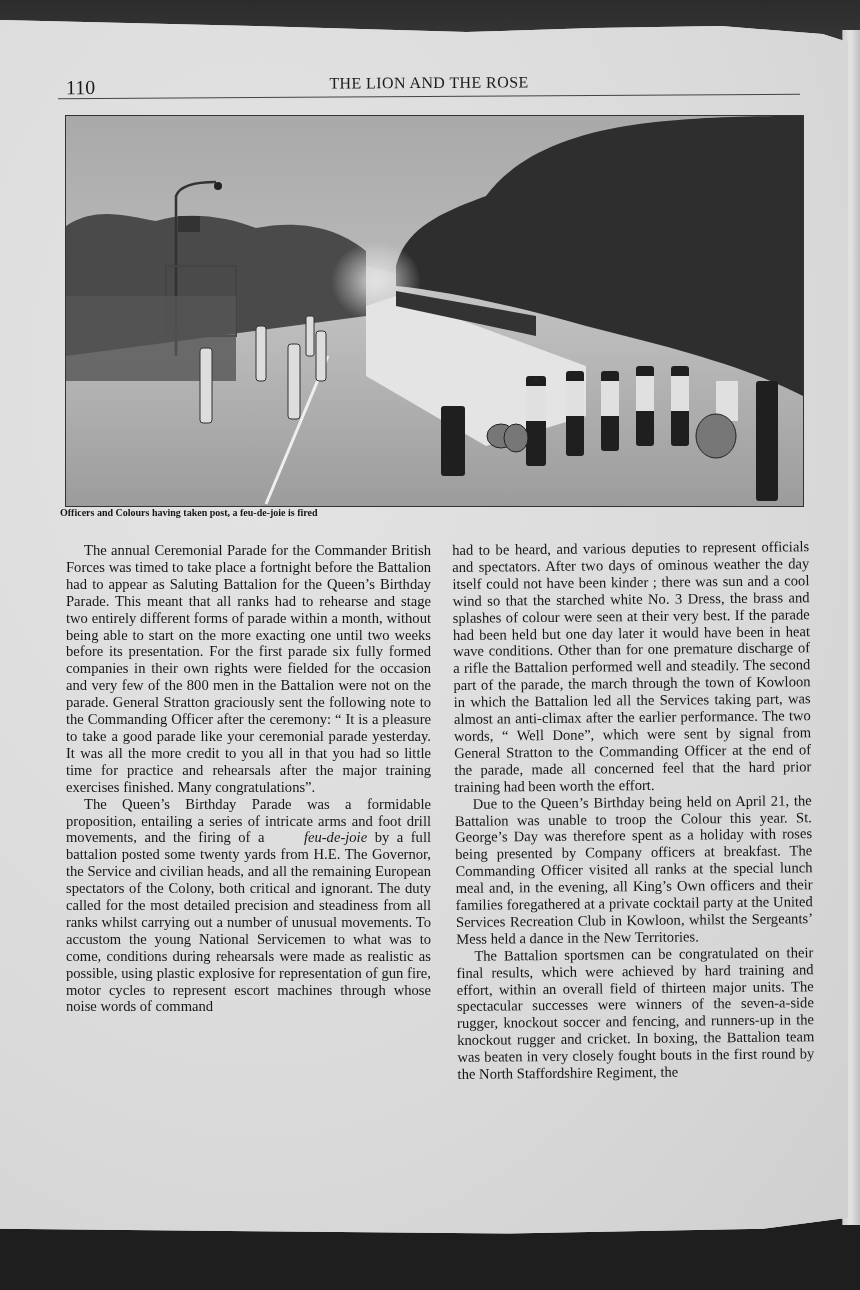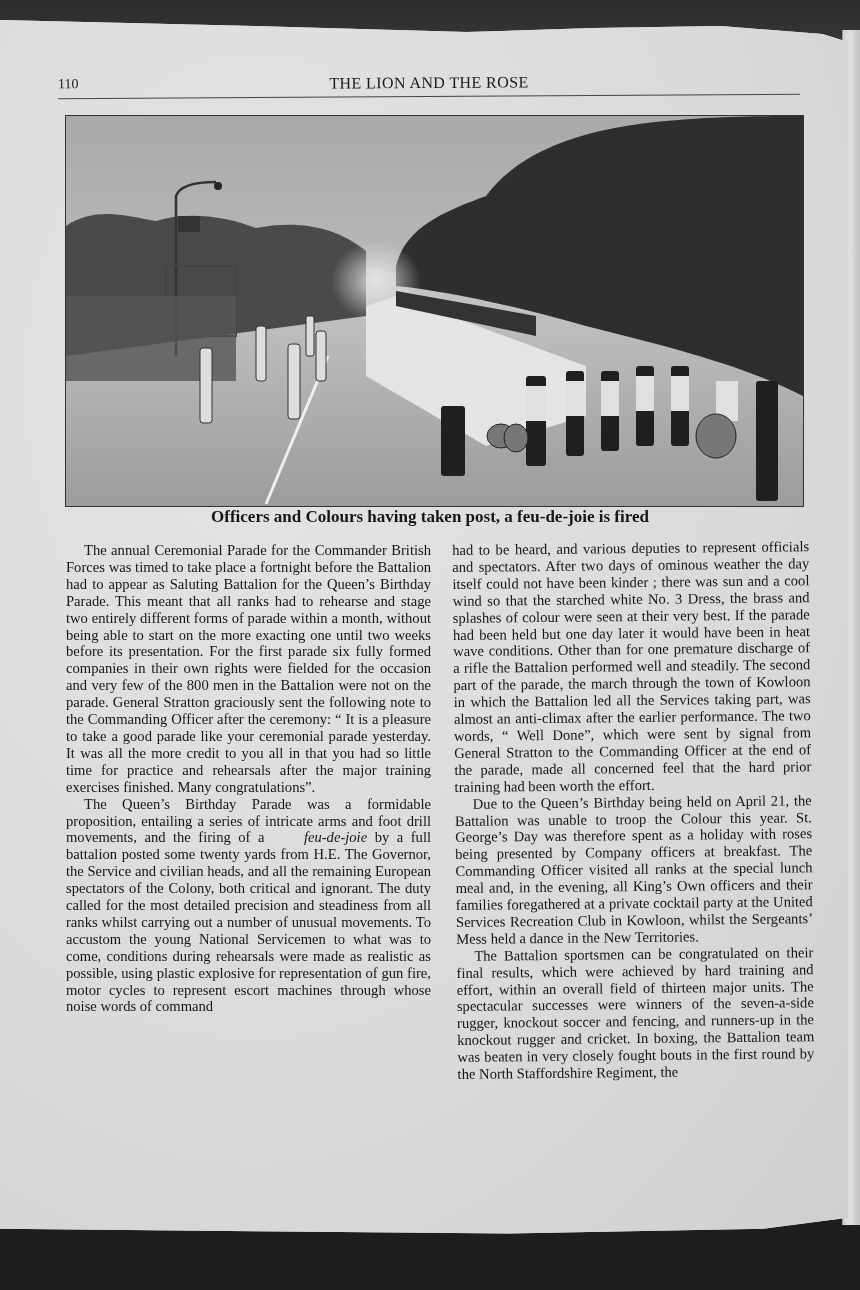--- a/index.html
+++ b/index.html
@@ -25,36 +25,36 @@
       background: linear-gradient(90deg, #cfcfcf, #e3e3e3 40%, #bcbcbc);
       border-left: 1px solid #9a9a9a;
     }
     .running-head {
       position: absolute; left: 58px; top: 72px; width: 742px; height: 24px;
       border-bottom: 1px solid #444;
       color: #1a1a1a;
       transform: rotate(-0.35deg);
     }
     .page-number {
-      position: absolute; left: 0; top: 2px; font-size: 14px;
+      position: absolute; left: 8px; top: 2px; font-size: 20px;
     }
     .journal-title {
       position: absolute; left: 0; right: 0; top: 2px; text-align: center;
       font-size: 16px; letter-spacing: 0.4px;
     }
     .photo {
       position: absolute; left: 65px; top: 115px; width: 737px; height: 390px;
       background: #888;
       overflow: hidden;
       border: 1px solid #333;
     }
     .photo svg { display: block; }
     .caption {
       position: absolute; left: 60px; top: 507px; width: 740px;
-      text-align: center; font-weight: bold; font-size: 17px; color: #161616;
+      text-align: left; font-weight: bold; font-size: 10px; color: #161616;
     }
     .col {
       position: absolute; top: 542px; width: 365px;
       font-size: 14.6px; line-height: 16.9px; color: #161616;
       text-align: justify; hyphens: manual;
     }
     .col-left { left: 66px; }
     .col-right { left: 452px; width: 357px; transform: rotate(-0.6deg); transform-origin: 0 0; }
     .col p { margin: 0; text-indent: 18px; }
     .col p.cont { text-indent: 0; }

